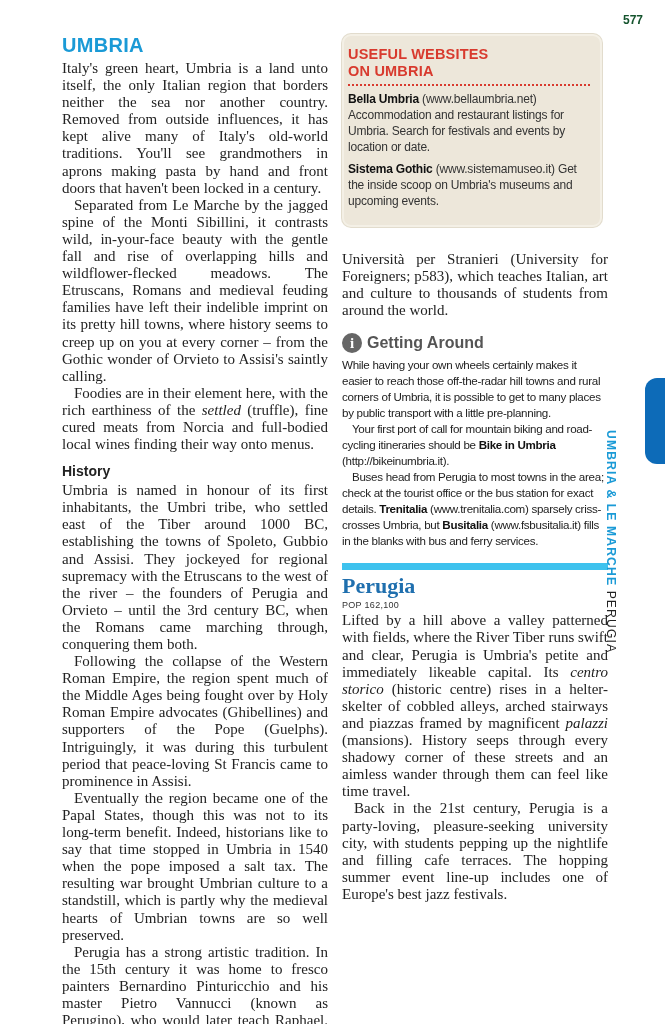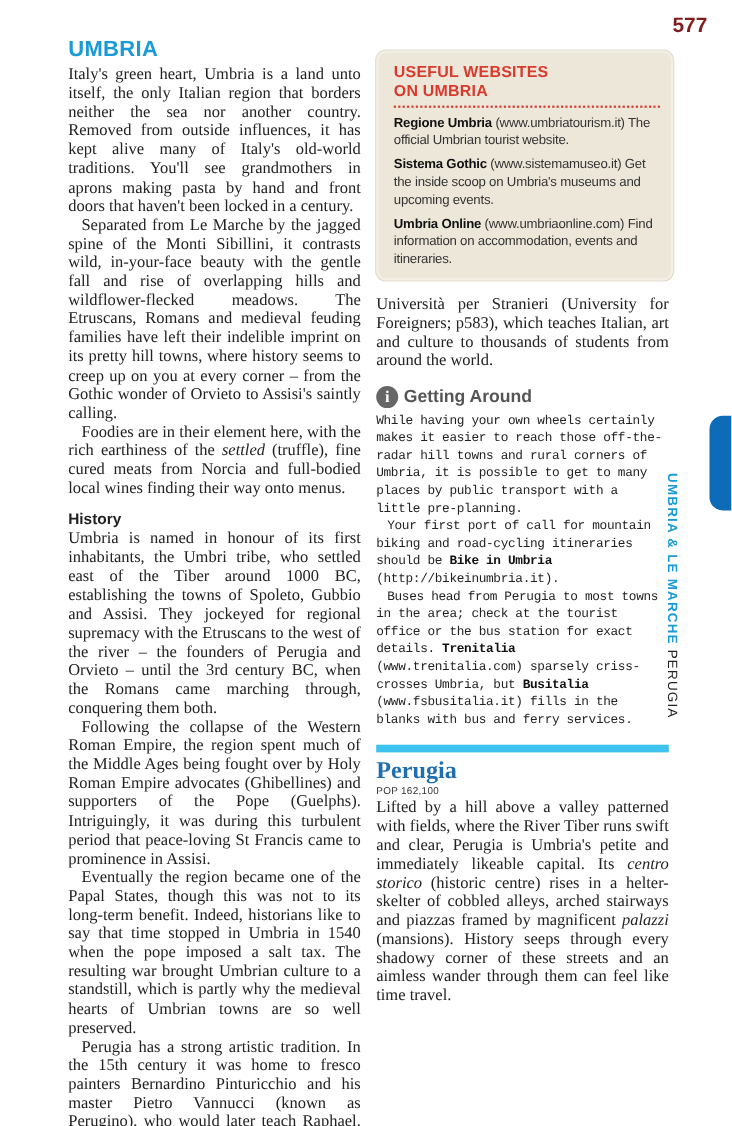--- a/index.html
+++ b/index.html
@@ -1,38 +1,38 @@
 <!DOCTYPE html>
 <html><head>
 <meta charset="utf-8">
 <style>
   html, body { margin:0; padding:0; }
   body { width:665px; height:1024px; background:#fff; position:relative; overflow:hidden; color:#222; }
 
-  #page-num { position:absolute; top:13px; right:22px; font-family:"Liberation Sans",sans-serif; font-weight:bold; font-size:19px; color:#7f1d1d; }
+  #page-num { position:absolute; top:13px; right:22px; font-family:"Liberation Sans",sans-serif; font-weight:bold; font-size:12px; color:#14532d; }
 
   #col-left { position:absolute; left:62px; top:34px; width:266px; }
   #col-right { position:absolute; left:342px; top:34px; width:266px; }
 
   h1.region { font-family:"Liberation Sans",sans-serif; font-weight:bold; color:#1a9ad6; font-size:20px; margin:0 0 3px 0; letter-spacing:0.3px; }
   h2.sec { font-family:"Liberation Sans",sans-serif; font-weight:bold; color:#222; font-size:14px; margin:10px 0 3px 0; }
 
   p.body { font-family:Liberation Serif, serif; font-size:15px; line-height:17.1px; text-align:justify; margin:0; hyphens:auto; }
   p.body.indent { text-indent:12px; }
 
   
-  #websites { background:#ede7da; border:2px solid #f4f0e6; border-radius:9px; padding:8px 10px 10px 14px; box-shadow:0 0 0 1px #e2dccd; margin-top:12px; width:242px; }
+  #websites { background:#ede7da; border:2px solid #f4f0e6; border-radius:9px; padding:8px 10px 10px 4px; box-shadow:0 0 0 1px #e2dccd; margin-top:0; width:242px; }
   #websites h3 { font-family:"Liberation Sans",sans-serif; font-weight:bold; color:#d83a2e; font-size:14.5px; line-height:17px; margin:2px 0 4px 0; letter-spacing:0.2px; }
   #websites .dots { border-top:2px dotted #d83a2e; margin:0 0 5px 0; }
   #websites .entry { font-family:"Liberation Sans",sans-serif; font-size:12px; line-height:16px; color:#333; margin-bottom:6px; letter-spacing:-0.2px; }
   #websites .entry b { color:#111; }
 
   #getting h2 { font-family:"Liberation Sans",sans-serif; font-weight:bold; color:#555; font-size:16px; margin:14px 0 4px 0; display:flex; align-items:center; gap:5px; }
   .info-icon { width:20px; height:20px; border-radius:50%; background:#666; color:#fff; font-family:"Liberation Serif",serif; font-weight:bold; font-size:15px; display:inline-flex; align-items:center; justify-content:center; }
-  p.trans { font-family:Liberation Mono, monospace; font-size:11.6px; line-height:16px; color:#222; margin:0; letter-spacing:-0.3px; }
+  p.trans { font-family:Liberation Sans, sans-serif; font-size:11.6px; line-height:16px; color:#222; margin:0; letter-spacing:-0.3px; }
   p.trans.indent { text-indent:10px; }
   p.trans b { color:#111; }
 
   .city-rule { height:7px; background:#3ec2ee; margin:14px 0 3px 0; }
   h2.city { font-family:"Liberation Serif",serif; font-weight:bold; color:#1f6fae; font-size:22px; margin:0; line-height:26px; }
   .pop { font-family:"Liberation Sans",sans-serif; font-size:9px; color:#333; margin:1px 0 2px 0; letter-spacing:0.3px; }
 
   
   #side-tab { position:absolute; right:0; top:378px; width:20px; height:86px; background:#0d6bb8; border-radius:12px 0 0 12px; }
   #side-label { position:absolute; left:618px; top:430px; width:210px; transform:rotate(90deg); transform-origin:0 0; font-family:"Liberation Sans",sans-serif; font-size:12.2px; letter-spacing:1.1px; white-space:nowrap; }
@@ -54,37 +54,37 @@
   <p class="body">Umbria is named in honour of its first inhabitants, the Umbri tribe, who settled east of the Tiber around 1000 BC, establishing the towns of Spoleto, Gubbio and Assisi. They jockeyed for regional supremacy with the Etruscans to the west of the river – the founders of Perugia and Orvieto – until the 3rd century BC, when the Romans came marching through, conquering them both.</p>
   <p class="body indent">Following the collapse of the Western Roman Empire, the region spent much of the Middle Ages being fought over by Holy Roman Empire advocates (Ghibellines) and supporters of the Pope (Guelphs). Intriguingly, it was during this turbulent period that peace-loving St Francis came to prominence in Assisi.</p>
   <p class="body indent">Eventually the region became one of the Papal States, though this was not to its long-term benefit. Indeed, historians like to say that time stopped in Umbria in 1540 when the pope imposed a salt tax. The resulting war brought Umbrian culture to a standstill, which is partly why the medieval hearts of Umbrian towns are so well preserved.</p>
   <p class="body indent">Perugia has a strong artistic tradition. In the 15th century it was home to fresco painters Bernardino Pinturicchio and his master Pietro Vannucci (known as Perugino), who would later teach Raphael. Its cultural tradition continues to this day in the form of the University of Perugia and the famous</p>
 </div>
 
 <div id="col-right">
   <div id="websites">
     <h3><span>USEFUL WEBSITES</span><br><span>ON UMBRIA</span></h3>
     <div class="dots"></div>
-    <div class="entry"><b>Regione Umbria</b> <span>(www.umbriatourism.it)</span> <span>The official Umbrian tourist website.</span></div>
+    <div class="entry"><b>Bella Umbria</b> <span>(www.bellaumbria.net)</span> <span>Accommodation and restaurant listings for Umbria. Search for festivals and events by location or date.</span></div>
     <div class="entry"><b>Sistema Gothic</b> <span>(www.sistemamuseo.it)</span> <span>Get the inside scoop on Umbria's museums and upcoming events.</span></div>
-    <div class="entry" style="margin-bottom:0"><b>Umbria Online</b> <span>(www.umbriaonline.com)</span> <span>Find information on accommodation, events and itineraries.</span></div>
   </div>
 
-  <p class="body" style="margin-top:14px">Università per Stranieri (University for Foreigners; p583), which teaches Italian, art and culture to thousands of students from around the world.</p>
+  <p class="body" style="margin-top:24px">Università per Stranieri (University for Foreigners; p583), which teaches Italian, art and culture to thousands of students from around the world.</p>
 
   <div id="getting">
     <h2>
         <span class="info-icon">i</span>
         <span>Getting Around</span>
       </h2>
     <p class="trans">While having your own wheels certainly makes it easier to reach those off-the-radar hill towns and rural corners of Umbria, it is possible to get to many places by public transport with a little pre-planning.</p>
     <p class="trans indent"><span>Your first port of call for mountain biking and road-cycling itineraries should be </span><b>Bike in Umbria</b><span> (http://bikeinumbria.it).</span></p>
     <p class="trans indent"><span>Buses head from Perugia to most towns in the area; check at the tourist office or the bus station for exact details. </span><b>Trenitalia</b><span> (www.trenitalia.com) sparsely criss-crosses Umbria, but </span><b>Busitalia</b><span> (www.fsbusitalia.it) fills in the blanks with bus and ferry services.</span></p>
   </div>
 
   <div class="city-rule"></div>
   <h2 class="city">Perugia</h2>
   <div class="pop">POP 162,100</div>
   <p class="body"><span>Lifted by a hill above a valley patterned with fields, where the River Tiber runs swift and clear, Perugia is Umbria's petite and immediately likeable capital. Its </span><i>centro storico</i><span> (historic centre) rises in a helter-skelter of cobbled alleys, arched stairways and piazzas framed by magnificent </span><i>palazzi</i><span> (mansions). History seeps through every shadowy corner of these streets and an aimless wander through them can feel like time travel.</span></p>
+  <p class="body indent">Back in the 21st century, Perugia is a party-loving, pleasure-seeking university city, with students pepping up the nightlife and filling cafe terraces. The hopping summer event line-up includes one of Europe's best jazz festivals.</p>
 </div>
 
 <div id="side-tab"></div>
 <div id="side-label"><span class="region-part">UMBRIA &amp; LE MARCHE</span> <span class="city-part">PERUGIA</span></div>
 
 </body></html>

